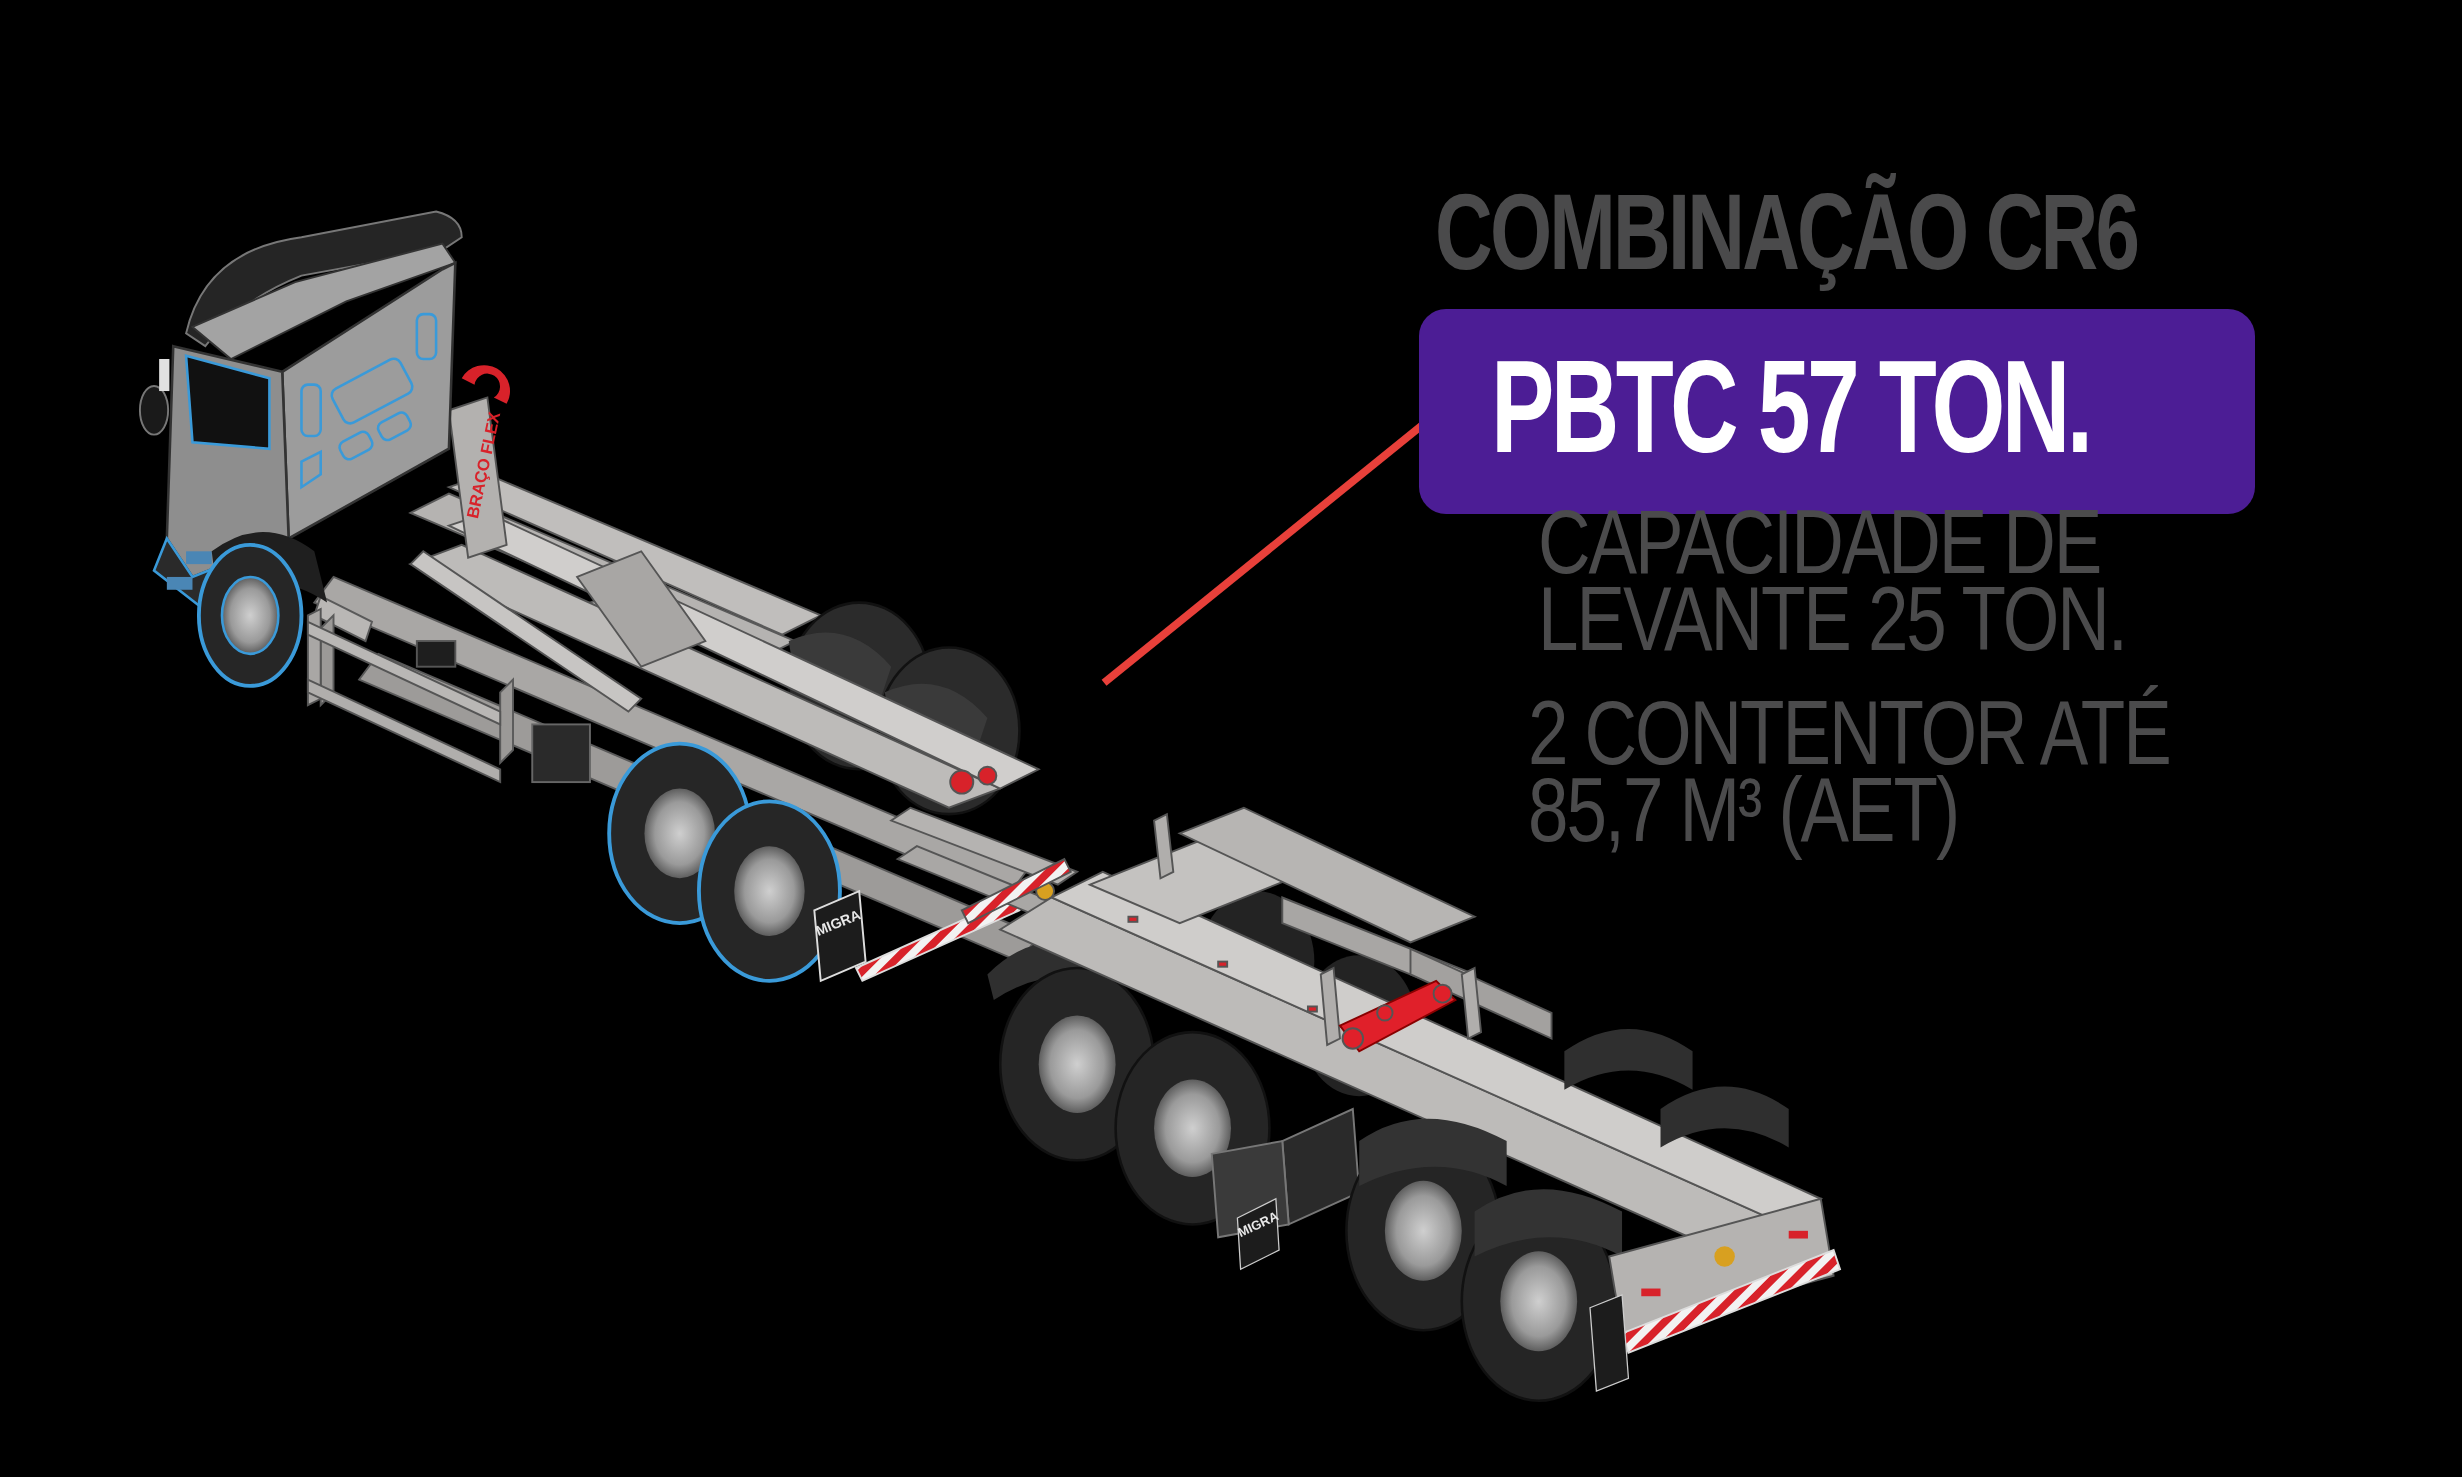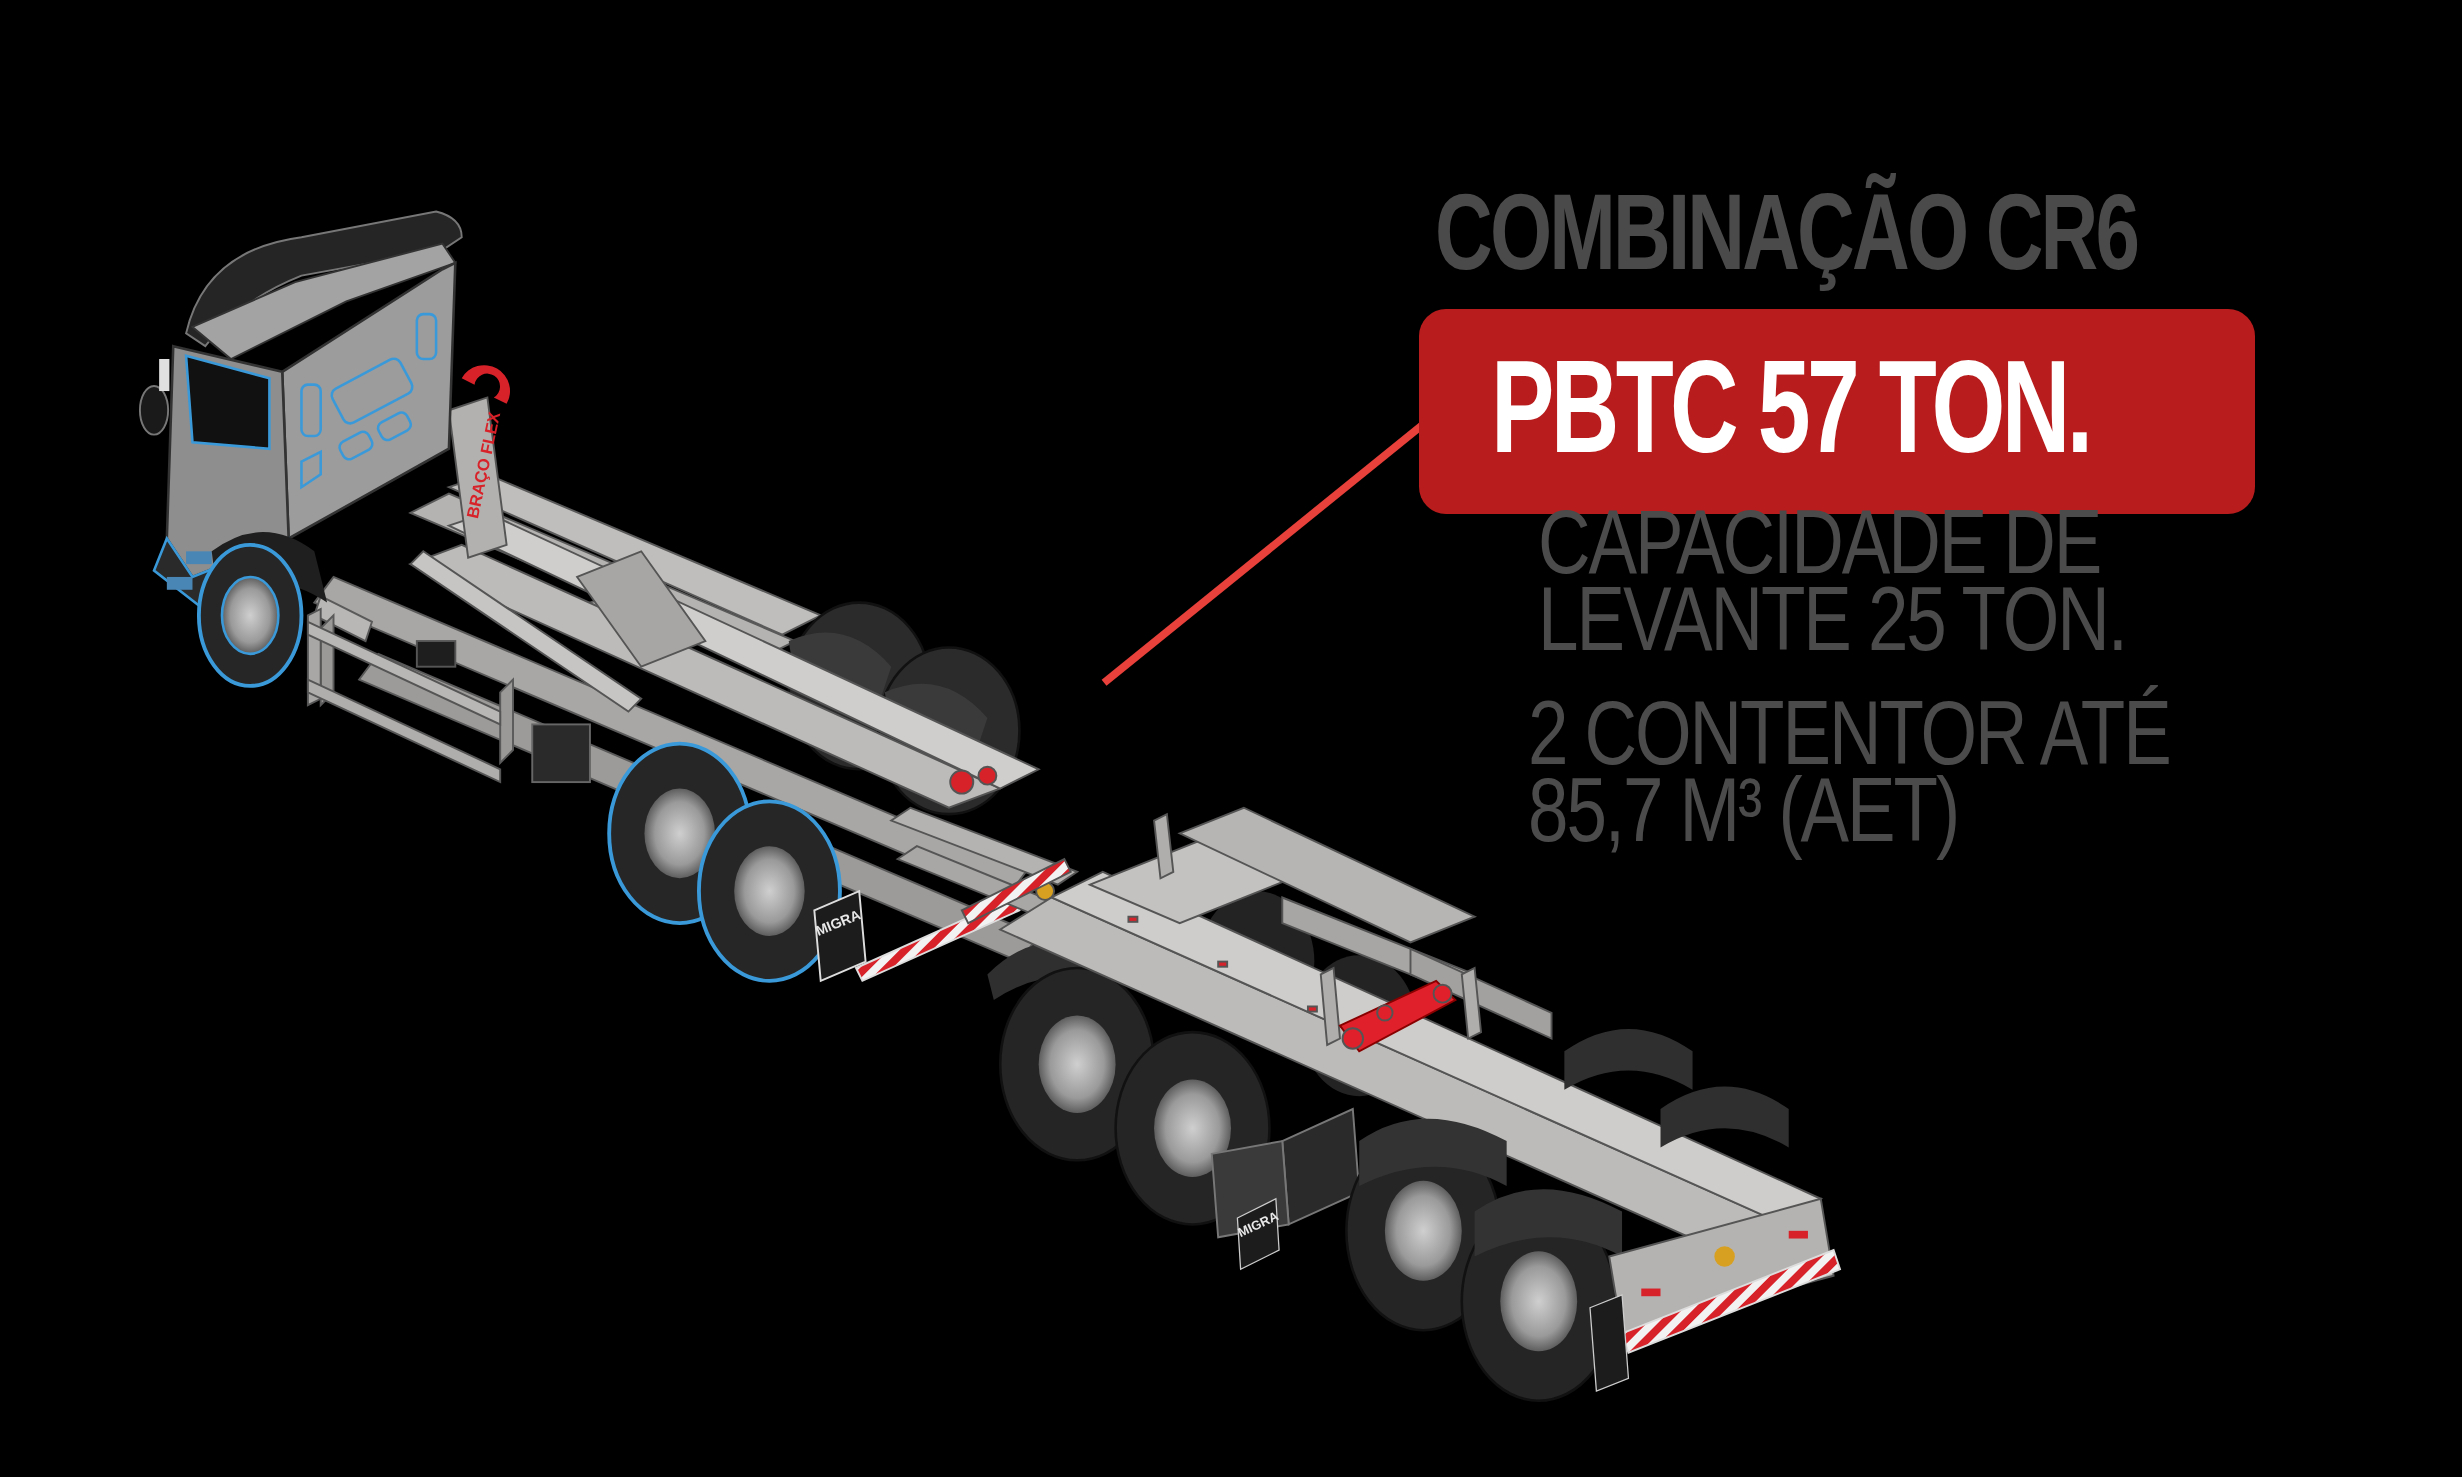--- a/index.html
+++ b/index.html
@@ -46,21 +46,21 @@
       transform: scaleX(0.74);
       transform-origin: left top;
       white-space: nowrap;
     }
     .badge {
       position: absolute;
       left: 1419px;
       top: 309px;
       width: 836px;
       height: 205px;
-      background: #b91c1c;
+      background: #4c1d95;
       border-radius: 27px;
       box-sizing: border-box;
     }
     .badge-text {
       position: absolute;
       left: 72px;
       top: 32px;
       font-weight: 700;
       font-size: 132px;
       line-height: 1;

